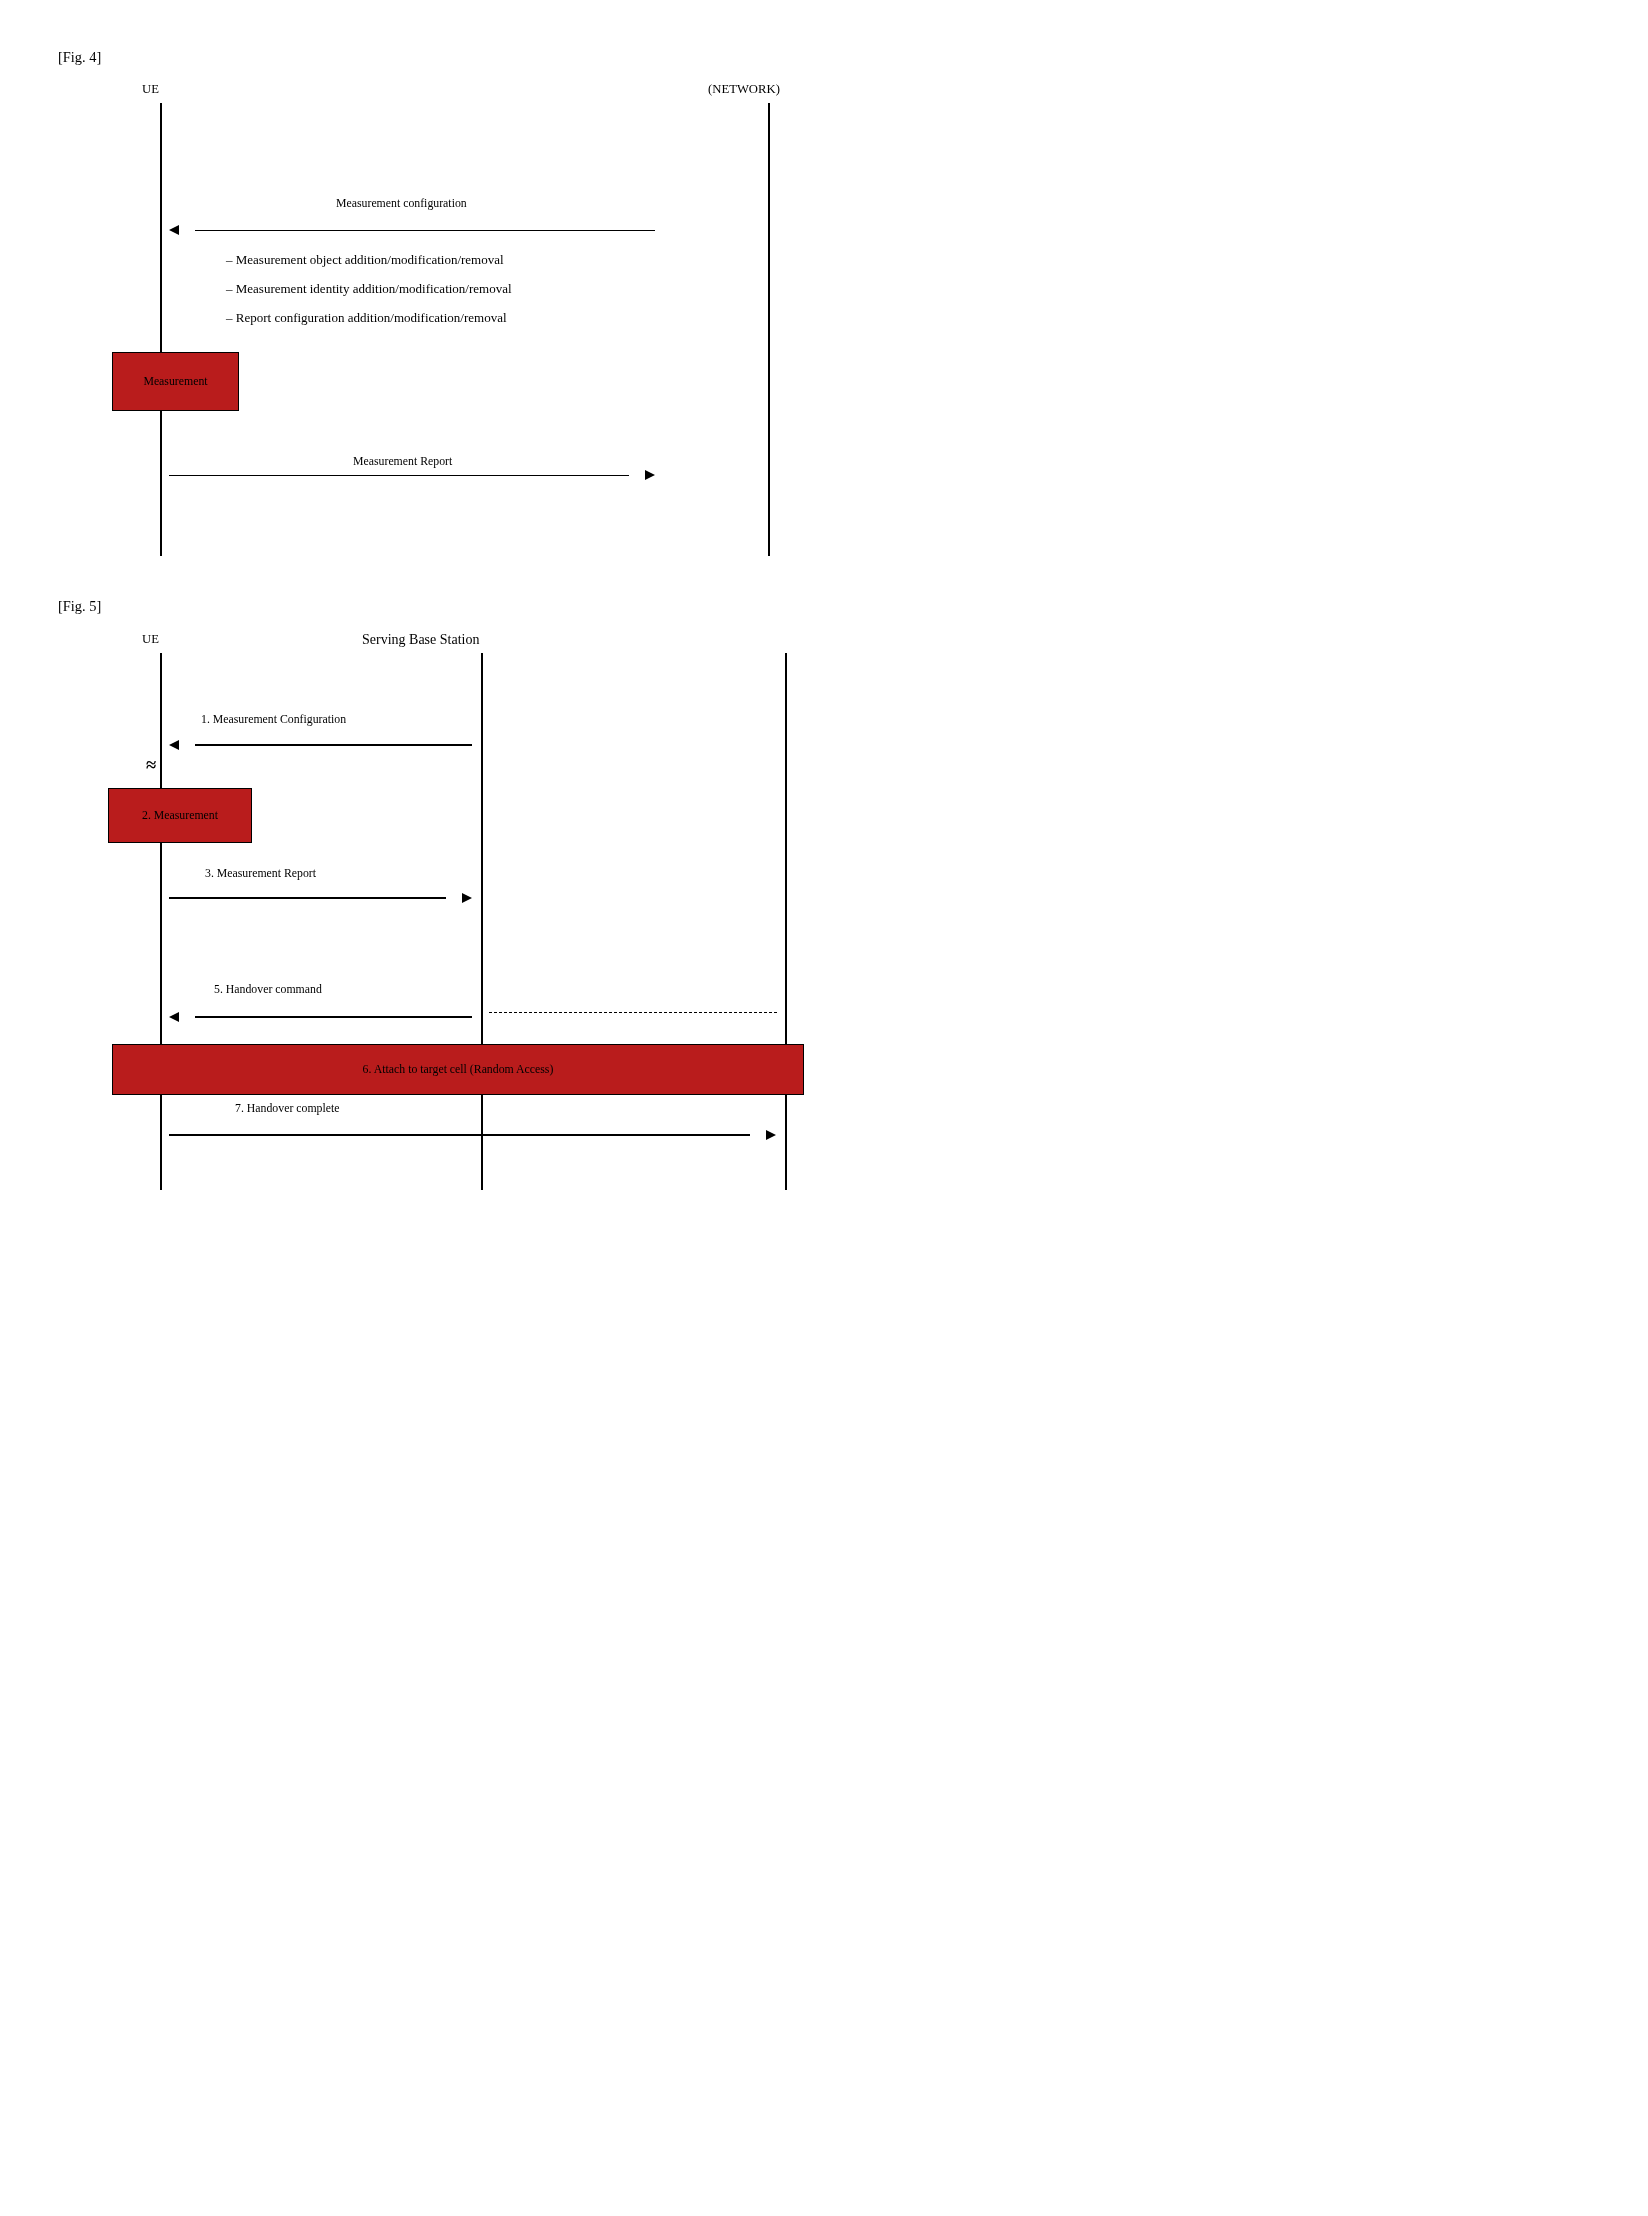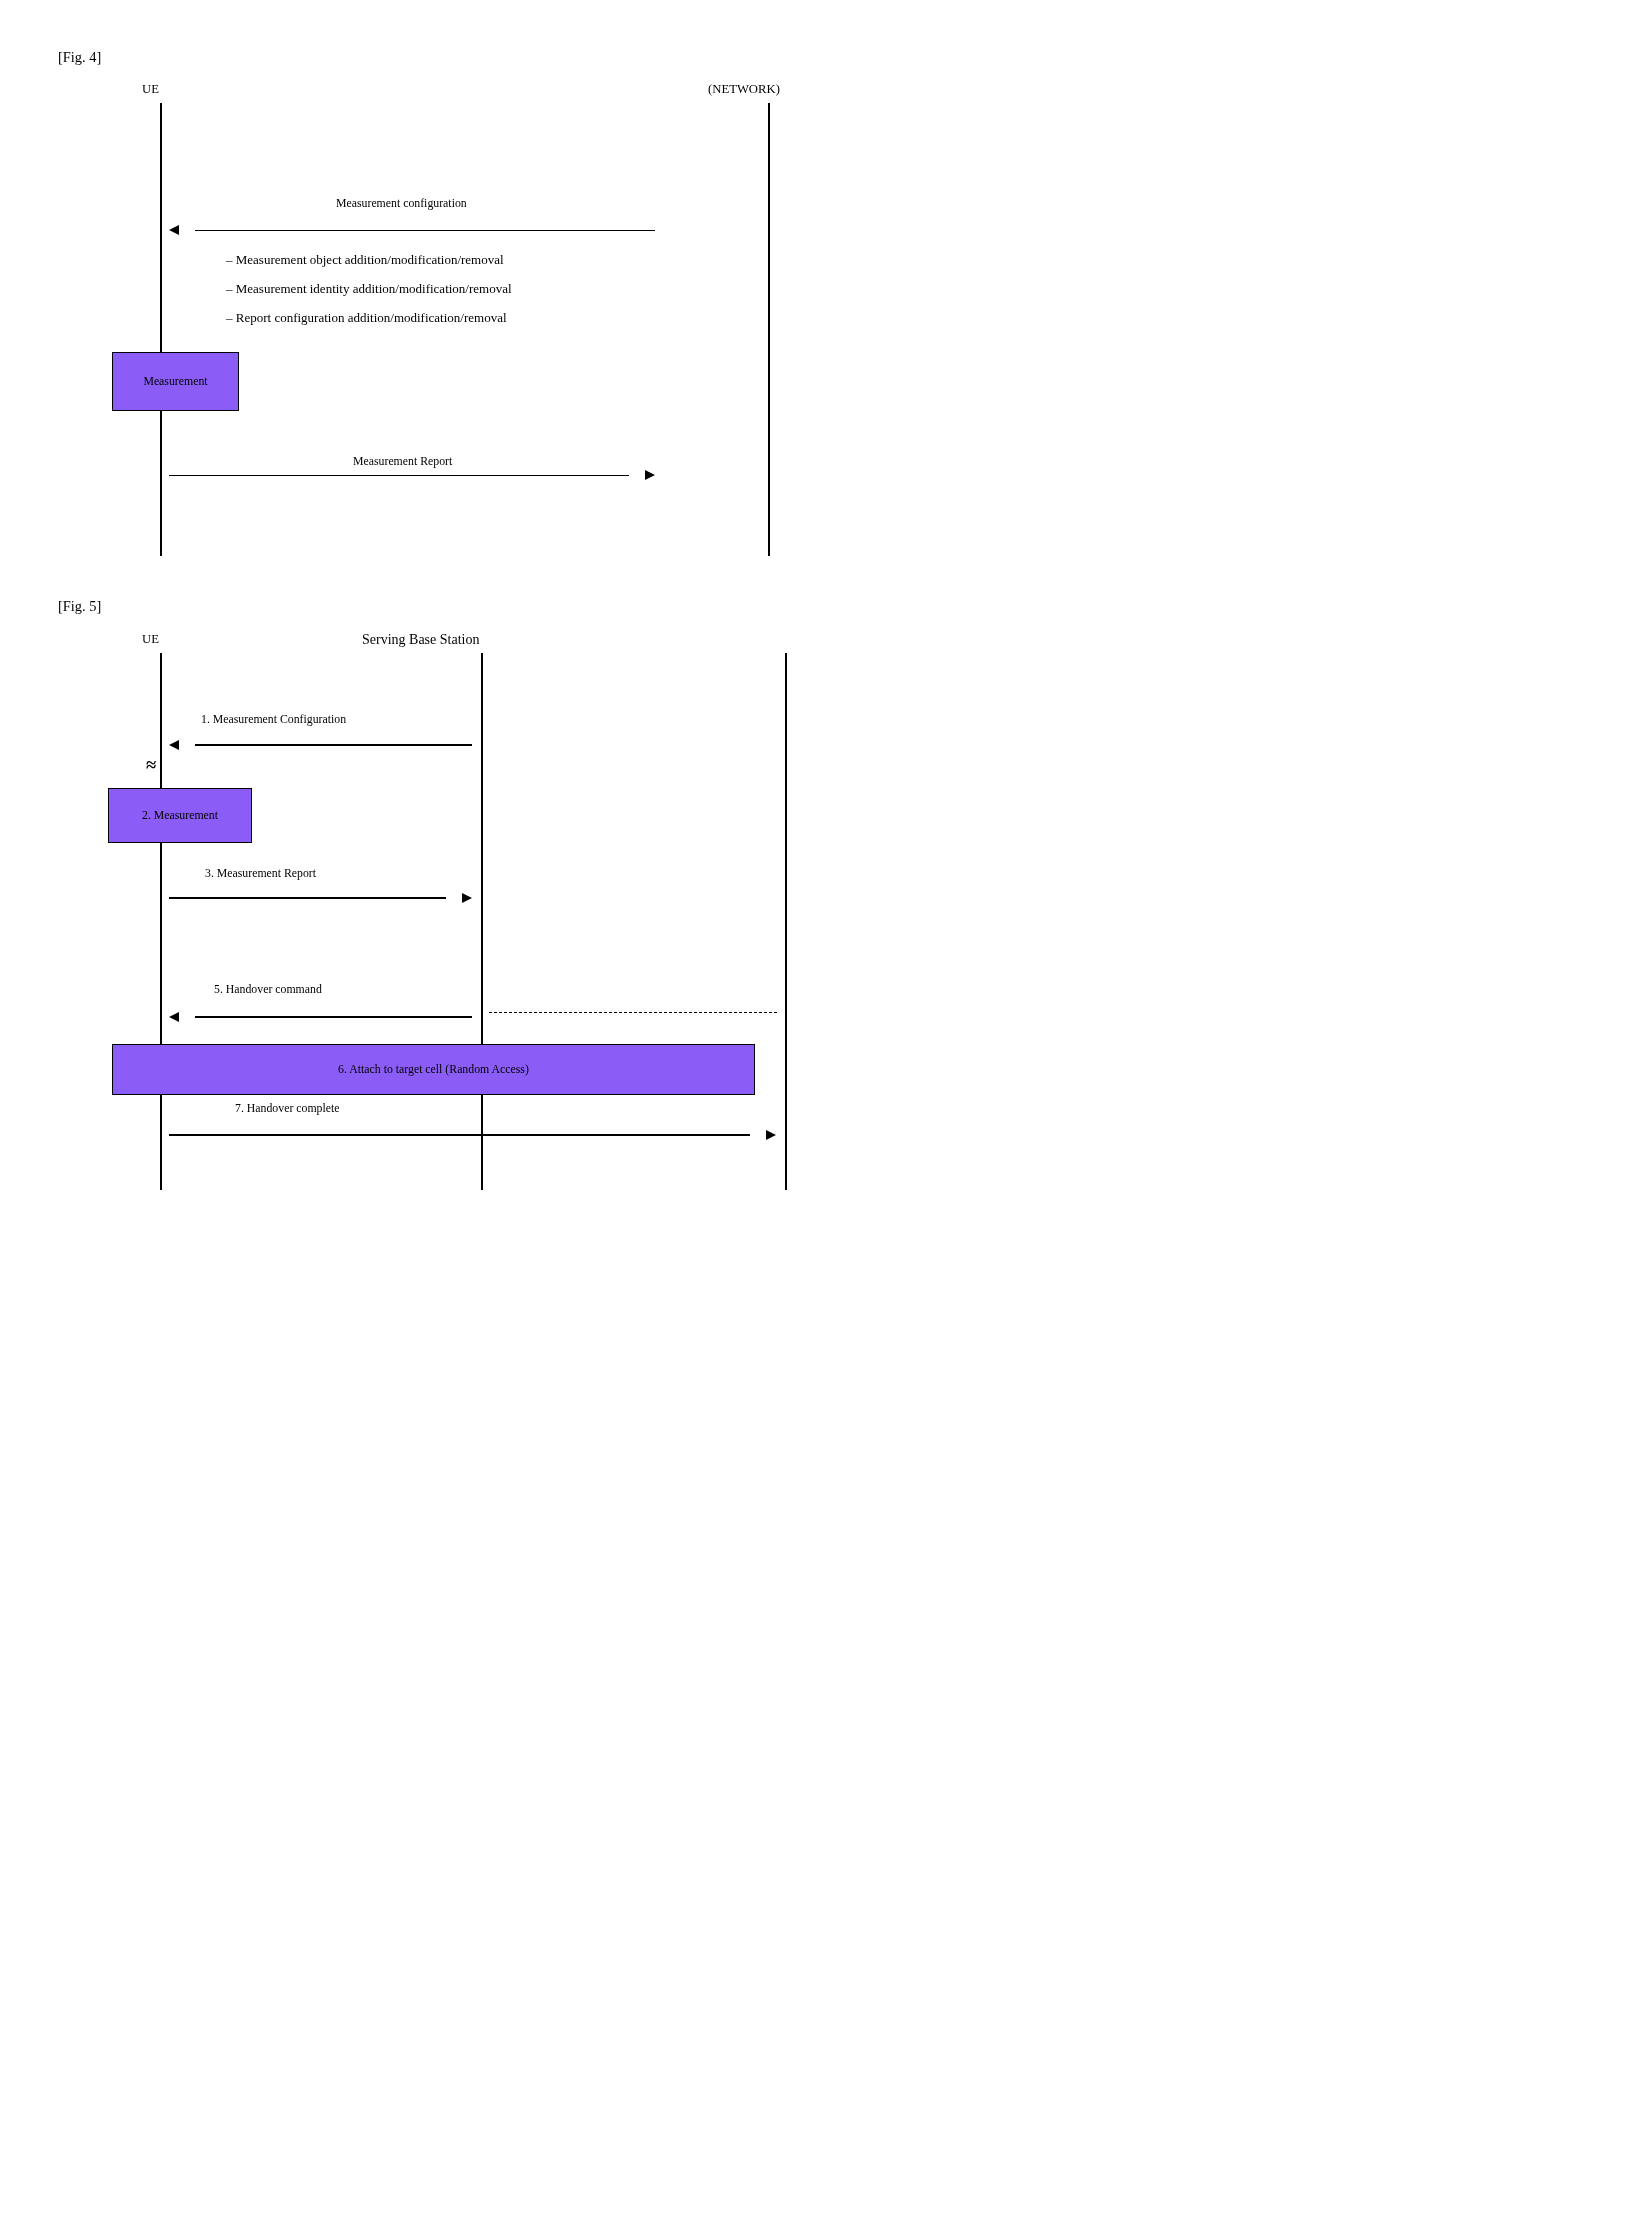--- a/index.html
+++ b/index.html
@@ -86,21 +86,21 @@
 
     .arrow-label {
       position: absolute;
       font-size: 11.8px;
       white-space: nowrap;
     }
 
     .box {
       position: absolute;
       border: 1.7px solid #000;
-      background: #8b5cf6;
+      background: #b91c1c;
       display: flex;
       align-items: center;
       justify-content: center;
       font-size: 11.8px;
       text-align: right;
     }
 
     .bullet-text {
       position: absolute;
       font-size: 13px;
@@ -178,21 +178,21 @@
   <div class="arrow-row" style="position:absolute;top:372px;left:95px;width:319px;">
     <div class="arrowhead-left"></div>
     <div class="arrow-line" style="flex:1;"></div>
   </div>
 
   <div class="arrow-row" style="position:absolute;top:372px;left:415px;width:304px;">
     <div class="arrow-line-dashed" style="flex:1;"></div>
   </div>
   <span class="arrow-label" style="top:350px;left:148px;">5. Handover command</span>
 
-  <div class="box" style="top:412px;left:46px;width:643px;height:51px;">6. Attach to target cell   (Random Access)</div>
+  <div class="box" style="top:412px;left:46px;width:692px;height:51px;">6. Attach to target cell   (Random Access)</div>
 
   <div class="arrow-row" style="position:absolute;top:490px;left:95px;width:623px;">
     <div class="arrow-line" style="flex:1;"></div>
     <div class="arrowhead-right"></div>
   </div>
   <span class="arrow-label" style="top:469px;left:169px;">7. Handover complete</span>
 </div>
 
 
 </body></html>

